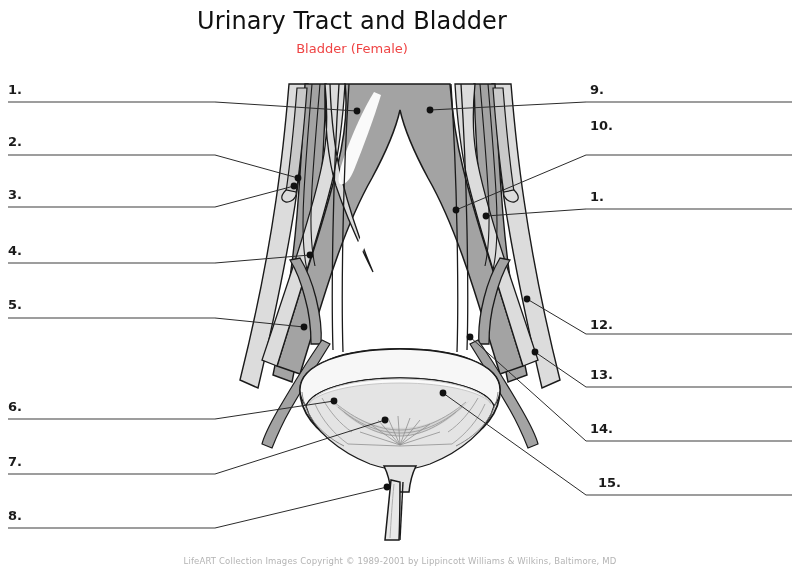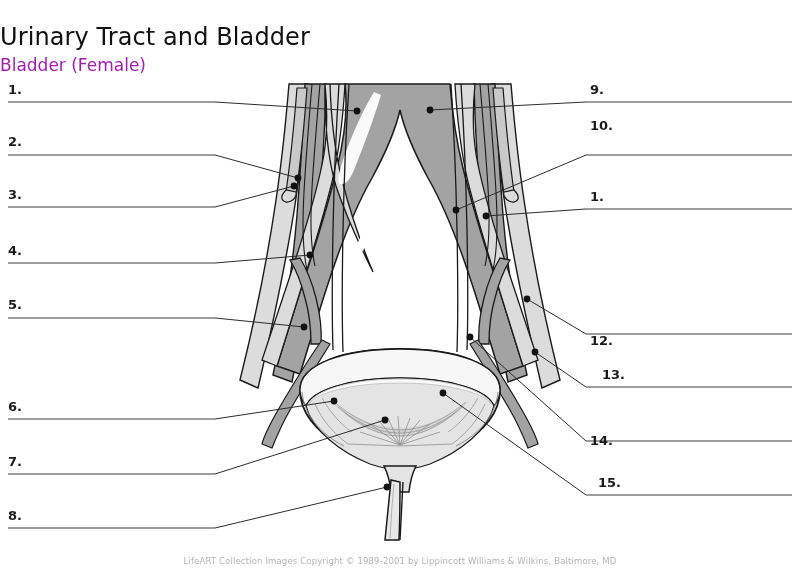--- a/index.html
+++ b/index.html
@@ -20,35 +20,34 @@
     position: absolute;
     left: 0; top: 0;
     width: 800px;
     height: 577px;
   }
   .title-block {
     position: absolute;
     left: 0;
     top: 6px;
     width: 704px;
-    text-align: left;
-    margin-top: 16px;
+    text-align: center;
   }
   .main-title {
     font-size: 24px;
     font-weight: 400;
     line-height: 30px;
     letter-spacing: 0.1px;
     color: #111111;
   }
   .sub-title {
-    font-size: 17px;
+    font-size: 13px;
     font-weight: 400;
     line-height: 24px;
-    color: #a21caf;
+    color: #ef4444;
     margin-top: 1px;
   }
   .footer-note {
     position: absolute;
     left: 0;
     top: 556px;
     width: 800px;
     text-align: center;
     font-size: 8.5px;
     color: #b4b4b4;
@@ -279,20 +278,20 @@
   <div class="label-num" style="left:8px;  top:188px;">3.</div>
   <div class="label-num" style="left:8px;  top:244px;">4.</div>
   <div class="label-num" style="left:8px;  top:298px;">5.</div>
   <div class="label-num" style="left:8px;  top:400px;">6.</div>
   <div class="label-num" style="left:8px;  top:455px;">7.</div>
   <div class="label-num" style="left:8px;  top:509px;">8.</div>
 
   <div class="label-num" style="left:590px; top:83px;">9.</div>
   <div class="label-num" style="left:590px; top:119px;">10.</div>
   <div class="label-num" style="left:590px; top:190px;">1.</div>
-  <div class="label-num" style="left:590px; top:334px;text-align:right;">12.</div>
-  <div class="label-num" style="left:590px; top:368px;margin-left:12px;">13.</div>
-  <div class="label-num" style="left:590px; top:422px;margin-top:12px;">14.</div>
+  <div class="label-num" style="left:590px; top:318px;text-align:right;">12.</div>
+  <div class="label-num" style="left:590px; top:368px;">13.</div>
+  <div class="label-num" style="left:590px; top:422px;">14.</div>
   <div class="label-num" style="left:598px; top:476px;">15.</div>
 
   <div class="footer-note">LifeART Collection Images Copyright © 1989-2001 by Lippincott Williams &amp; Wilkins, Baltimore, MD</div>
 
 </div>
 
 </body></html>

